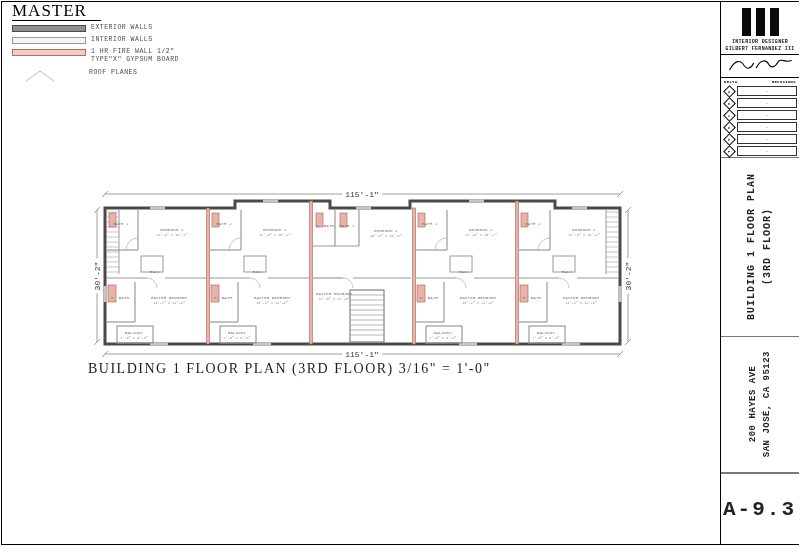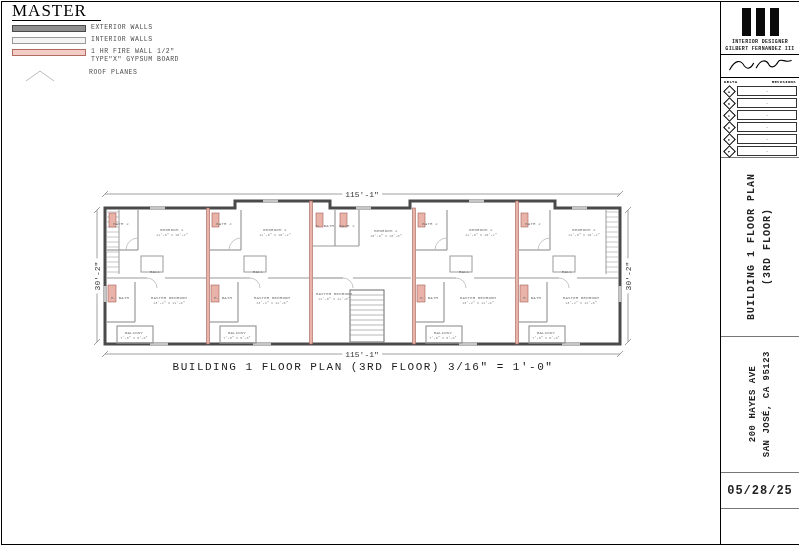--- a/index.html
+++ b/index.html
@@ -23,21 +23,21 @@
   .legend-label{font-size:6.5px;line-height:1.25;color:#4d4d4d;margin-left:5px;letter-spacing:.5px;white-space:pre;}
 
   
   .plan-wrap{position:absolute;left:88px;top:186px;width:550px;height:185px;}
   .plan-wrap svg{position:absolute;left:0;top:0;}
   .dim-label{position:absolute;background:#fff;padding:0 3px;font-size:8px;color:#333;transform:translate(-50%,-50%);white-space:nowrap;}
   .dim-label.vert{transform:translate(-50%,-50%) rotate(-90deg);}
   .room-label{position:absolute;transform:translate(-50%,-50%);text-align:center;color:#6e6e6e;line-height:1.15;white-space:nowrap;}
   .room-label .rl-name{font-size:4px;letter-spacing:.2px;}
   .room-label .rl-dim{font-size:3.5px;color:#8a8a8a;}
-  .plan-caption{position:absolute;left:88px;top:361px;width:550px;text-align:center;font-size:11px;letter-spacing:1.5px;color:#1d1d1d;white-space:nowrap;}
+  .plan-caption{position:absolute;left:88px;top:361px;width:550px;font-size:14px;letter-spacing:1.5px;color:#1d1d1d;white-space:nowrap;font-family:Liberation Serif, serif;}
 
   
   .titleblock{position:absolute;top:2px;bottom:2px;left:720px;width:78px;border-left:1.5px solid #000;display:flex;flex-direction:column;background:#fff;}
   .tb-logo{display:flex;justify-content:center;gap:5px;margin-top:6px;height:28px;}
   .tb-bar{width:9px;height:28px;background:#0a0a0a;}
   .tb-firm{text-align:center;font-weight:bold;font-size:5px;line-height:1.3;margin-top:3px;letter-spacing:.3px;border-bottom:1px solid #000;padding-bottom:2px;}
   .tb-sig{height:22px;border-bottom:1px solid #000;display:flex;align-items:center;justify-content:center;}
   .tb-revhead{display:flex;justify-content:space-between;font-size:4px;font-weight:bold;padding:2px 3px 1px 3px;color:#111;letter-spacing:.3px;}
   .tb-revrows{padding:0 2px;}
   .tb-revrow{display:flex;align-items:center;height:12px;gap:3px;}
@@ -399,15 +399,15 @@
     </div>
   </div>
   <div class="tb-div"></div>
   <div class="tb-address">
     <div class="tb-vtext">
       <div>200 HAYES AVE</div>
       <div>SAN JOSÉ, CA 95123</div>
     </div>
   </div>
   <div class="tb-div"></div>
-  <div class="tb-date">05/28/25</div>
   <div class="tb-div"></div>
+  <div class="tb-sheetno">A-9.3</div>
 </div>
 
 </body></html>

